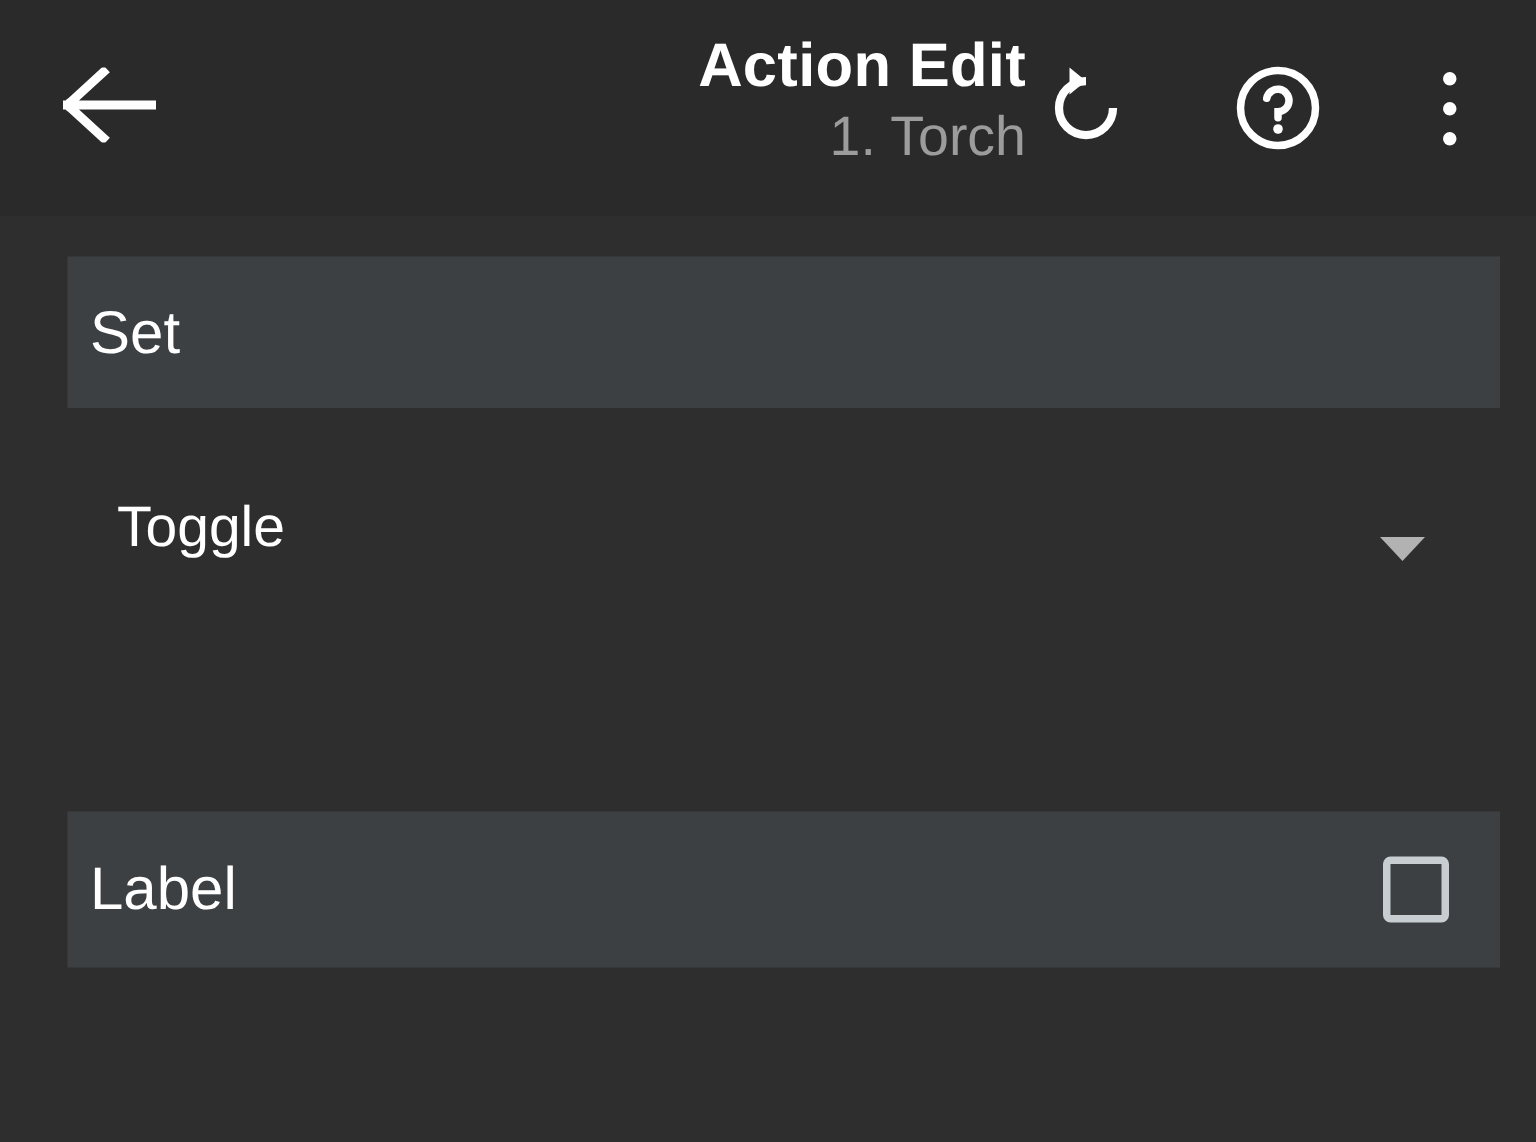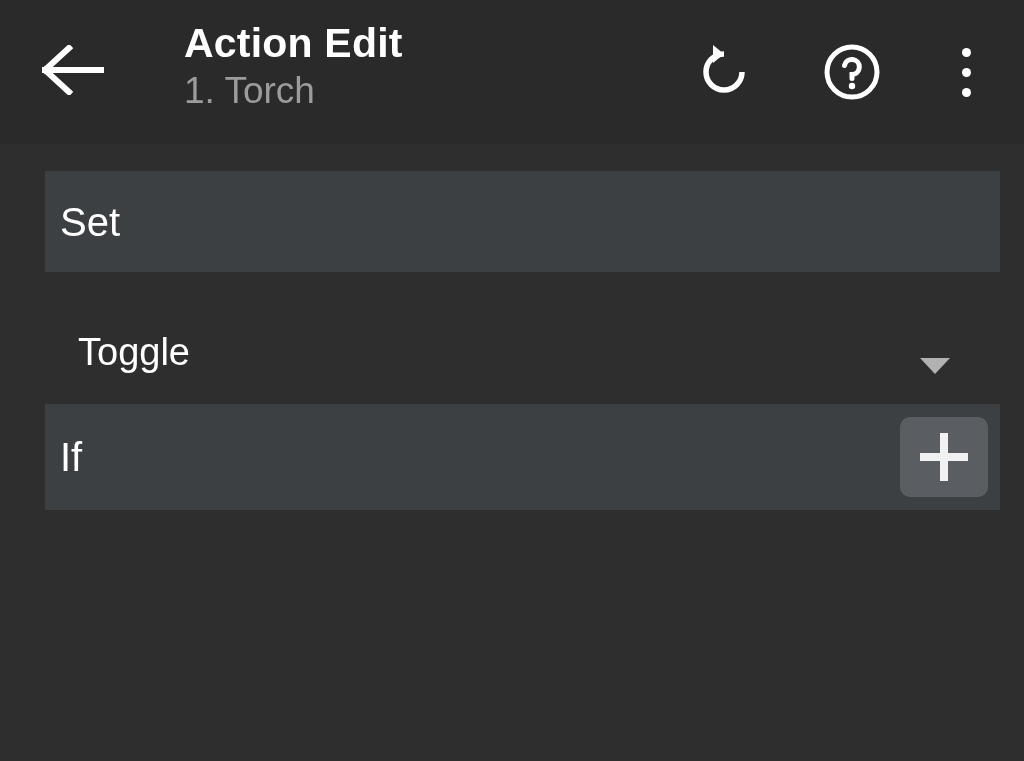--- a/index.html
+++ b/index.html
@@ -42,23 +42,24 @@
     height: 66px;
     display: flex;
     align-items: center;
     justify-content: center;
     cursor: pointer;
   }
   .back-btn svg { display: block; }
 
   .title-block {
     position: absolute;
-    left: 184px;
+    left: 204px;
     top: 18px;
     width: 480px;
+    text-align: right;
   }
   .title-main {
     color: #ffffff;
     font-size: 41px;
     font-weight: bold;
     line-height: 50px;
     letter-spacing: 0.2px;
     white-space: nowrap;
   }
   .title-sub {
@@ -258,22 +259,20 @@
 
     <div class="card card-set">
       <div class="card-text">Set</div>
     </div>
 
     <div class="row-toggle">
       <div class="toggle-text">Toggle</div>
       <span class="caret"></span>
     </div>
 
-    <div class="card card-if">
-      <div class="card-text">If</div>
-      <div class="plus-btn">
-        <span class="plus-glyph"></span>
-      </div>
-    </div>
-
+
+    <div class="card card-label">
+      <div class="card-text">Label</div>
+      <span class="checkbox"></span>
+    </div>
 
   </div>
 </div>
 
 </body></html>

